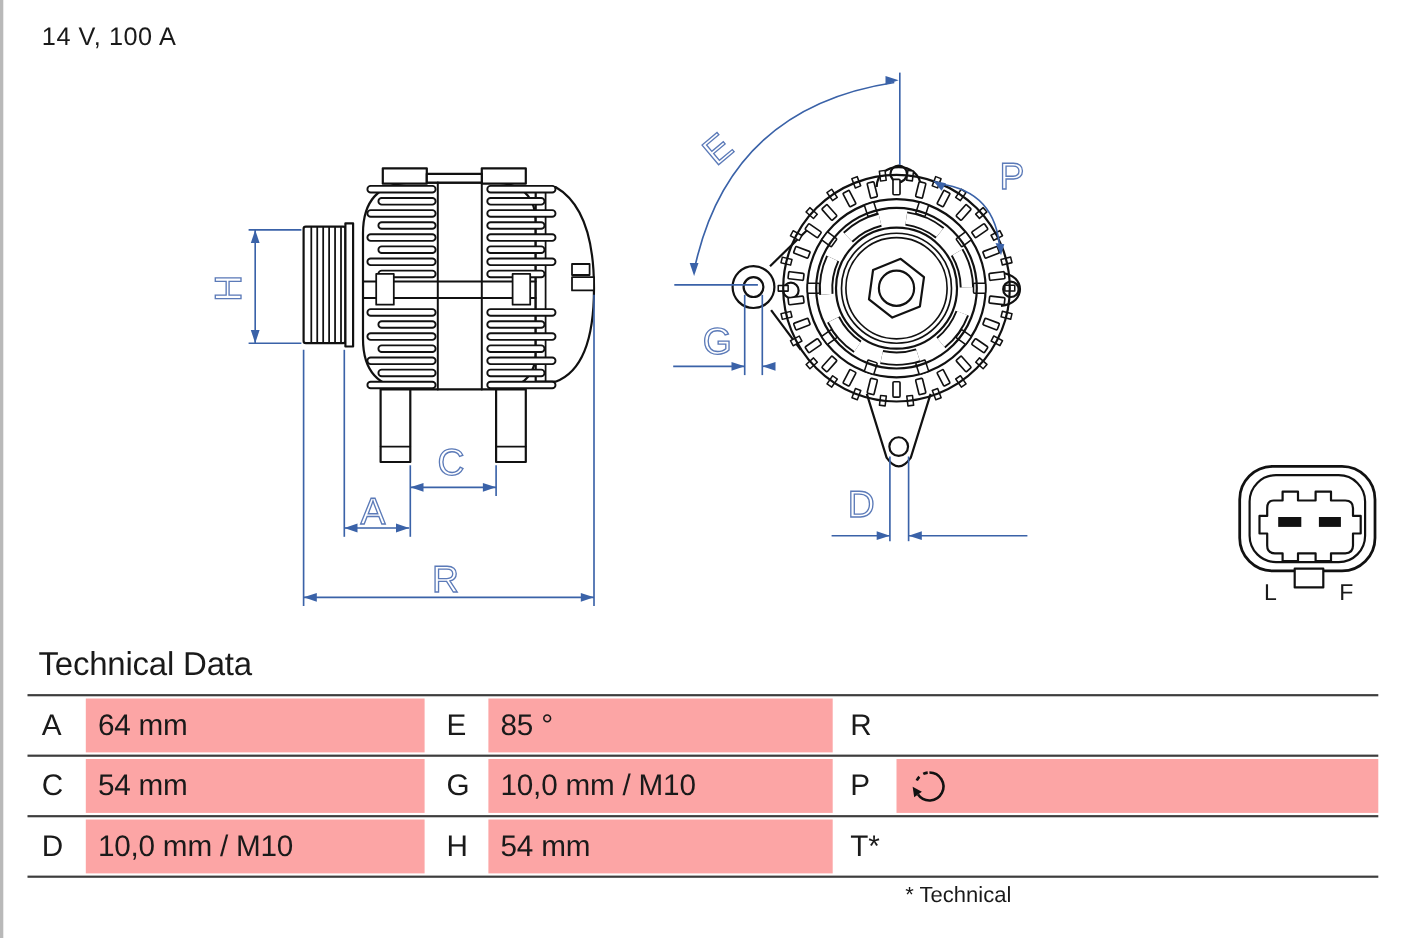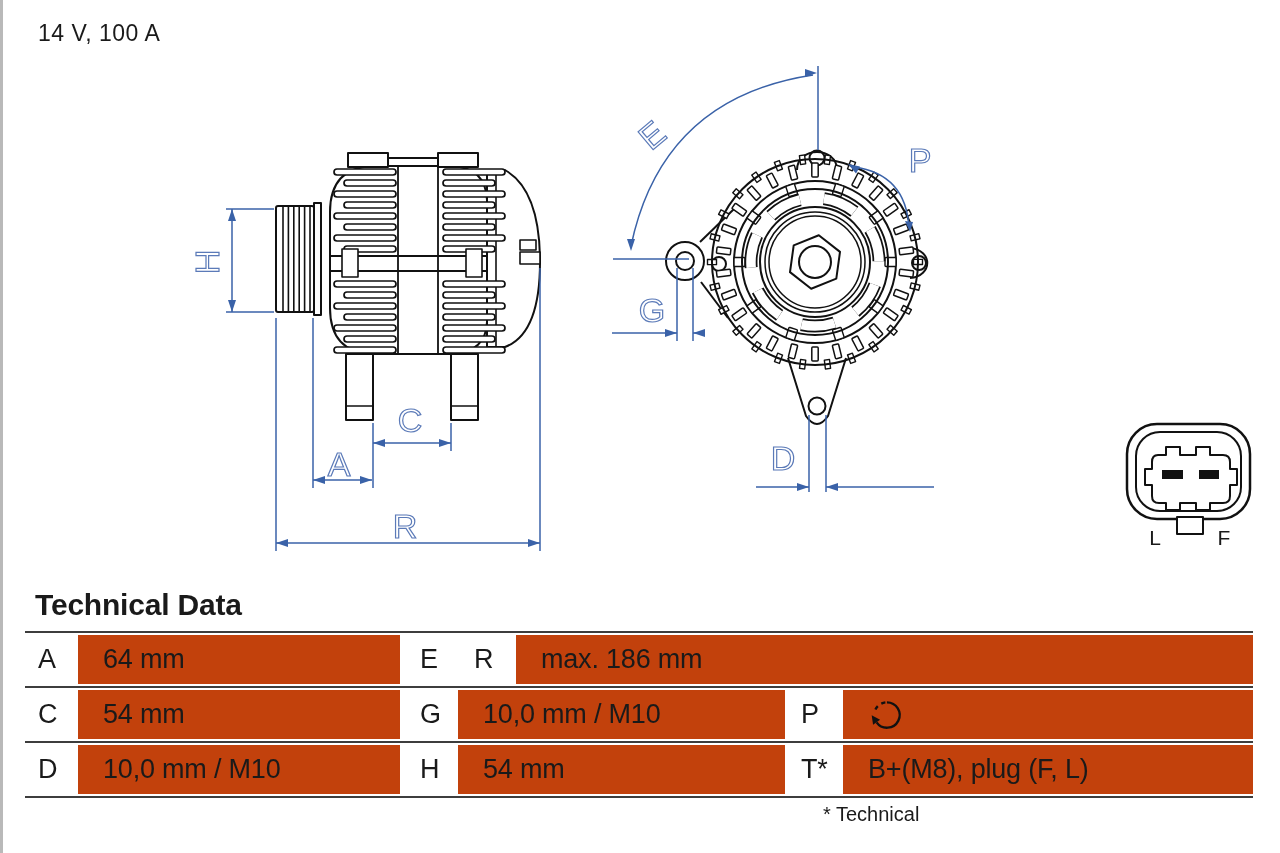--- a/index.html
+++ b/index.html
@@ -4,26 +4,26 @@
 <style>
   html,body{margin:0;padding:0;}
   body{
     width:1280px;height:853px;position:relative;background:#fff;
     font-family:"Liberation Sans",sans-serif;color:#1a1a1a;overflow:hidden;
   }
   .page-edge{position:absolute;left:0;top:0;width:3px;height:853px;background:#b9b9b9;}
   .title{position:absolute;left:38px;top:20px;font-size:23px;letter-spacing:.5px;}
   #drawing{position:absolute;left:0;top:0;}
   .cad{font-family:"Liberation Sans",sans-serif;font-size:34px;fill:none;stroke:#5b7ab8;stroke-width:1.2px;}
-  .tech-heading{position:absolute;left:35px;top:588px;font-size:30px;font-weight:bold;letter-spacing:-0.2px;}
+  .tech-heading{position:absolute;left:35px;top:588px;font-size:30px;font-weight:normal;letter-spacing:-0.2px;}
   .ttable{position:absolute;left:25px;top:631px;width:1228px;border-bottom:2px solid #3d3d3d;}
   .trow{display:flex;align-items:stretch;border-top:2px solid #3d3d3d;height:53px;}
   .cell{display:flex;align-items:center;font-size:27px;letter-spacing:-0.2px;}
   .k{padding-left:13px;}
-  .v{background:#c2410c;margin:2px 0;padding-left:25px;}
+  .v{background:#fca5a5;margin:2px 0;padding-left:11px;}
   .k1{width:40px;}
   .v1{width:297px;}
   .k2{width:38px;padding-left:20px;}
   .v2{width:302px;}
   .k3{width:42px;padding-left:16px;}
   .v3{flex:1;}
   .footnote{position:absolute;left:823px;top:803px;font-size:20px;}
 </style>
 </head>
 <body>
@@ -294,22 +294,22 @@
   </g>
 </svg>
 
 <div class="tech-heading">Technical Data</div>
 
 <div class="ttable">
   <div class="trow">
     <div class="cell k k1">A</div>
     <div class="cell v v1">64 mm</div>
     <div class="cell k k2">E</div>
+    <div class="cell v v2">85 °</div>
     <div class="cell k k3">R</div>
-    <div class="cell v v3">max. 186 mm</div>
   </div>
   <div class="trow">
     <div class="cell k k1">C</div>
     <div class="cell v v1">54 mm</div>
     <div class="cell k k2">G</div>
     <div class="cell v v2">10,0 mm / M10</div>
     <div class="cell k k3">P</div>
     <div class="cell v v3">
       <svg width="40" height="36" viewBox="0 0 36 34">
         <path d="M6.1,11.9 A12,12 0 0 1 17,5" fill="none" stroke="#111" stroke-width="2.2" stroke-dasharray="4,4"></path>
@@ -318,17 +318,16 @@
       </svg>
     </div>
 
   </div>
   <div class="trow">
     <div class="cell k k1">D</div>
     <div class="cell v v1">10,0 mm / M10</div>
     <div class="cell k k2">H</div>
     <div class="cell v v2">54 mm</div>
     <div class="cell k k3">T*</div>
-    <div class="cell v v3">B+(M8), plug (F, L)</div>
   </div>
 </div>
 
 <div class="footnote">* Technical</div>
 
 </body></html>

